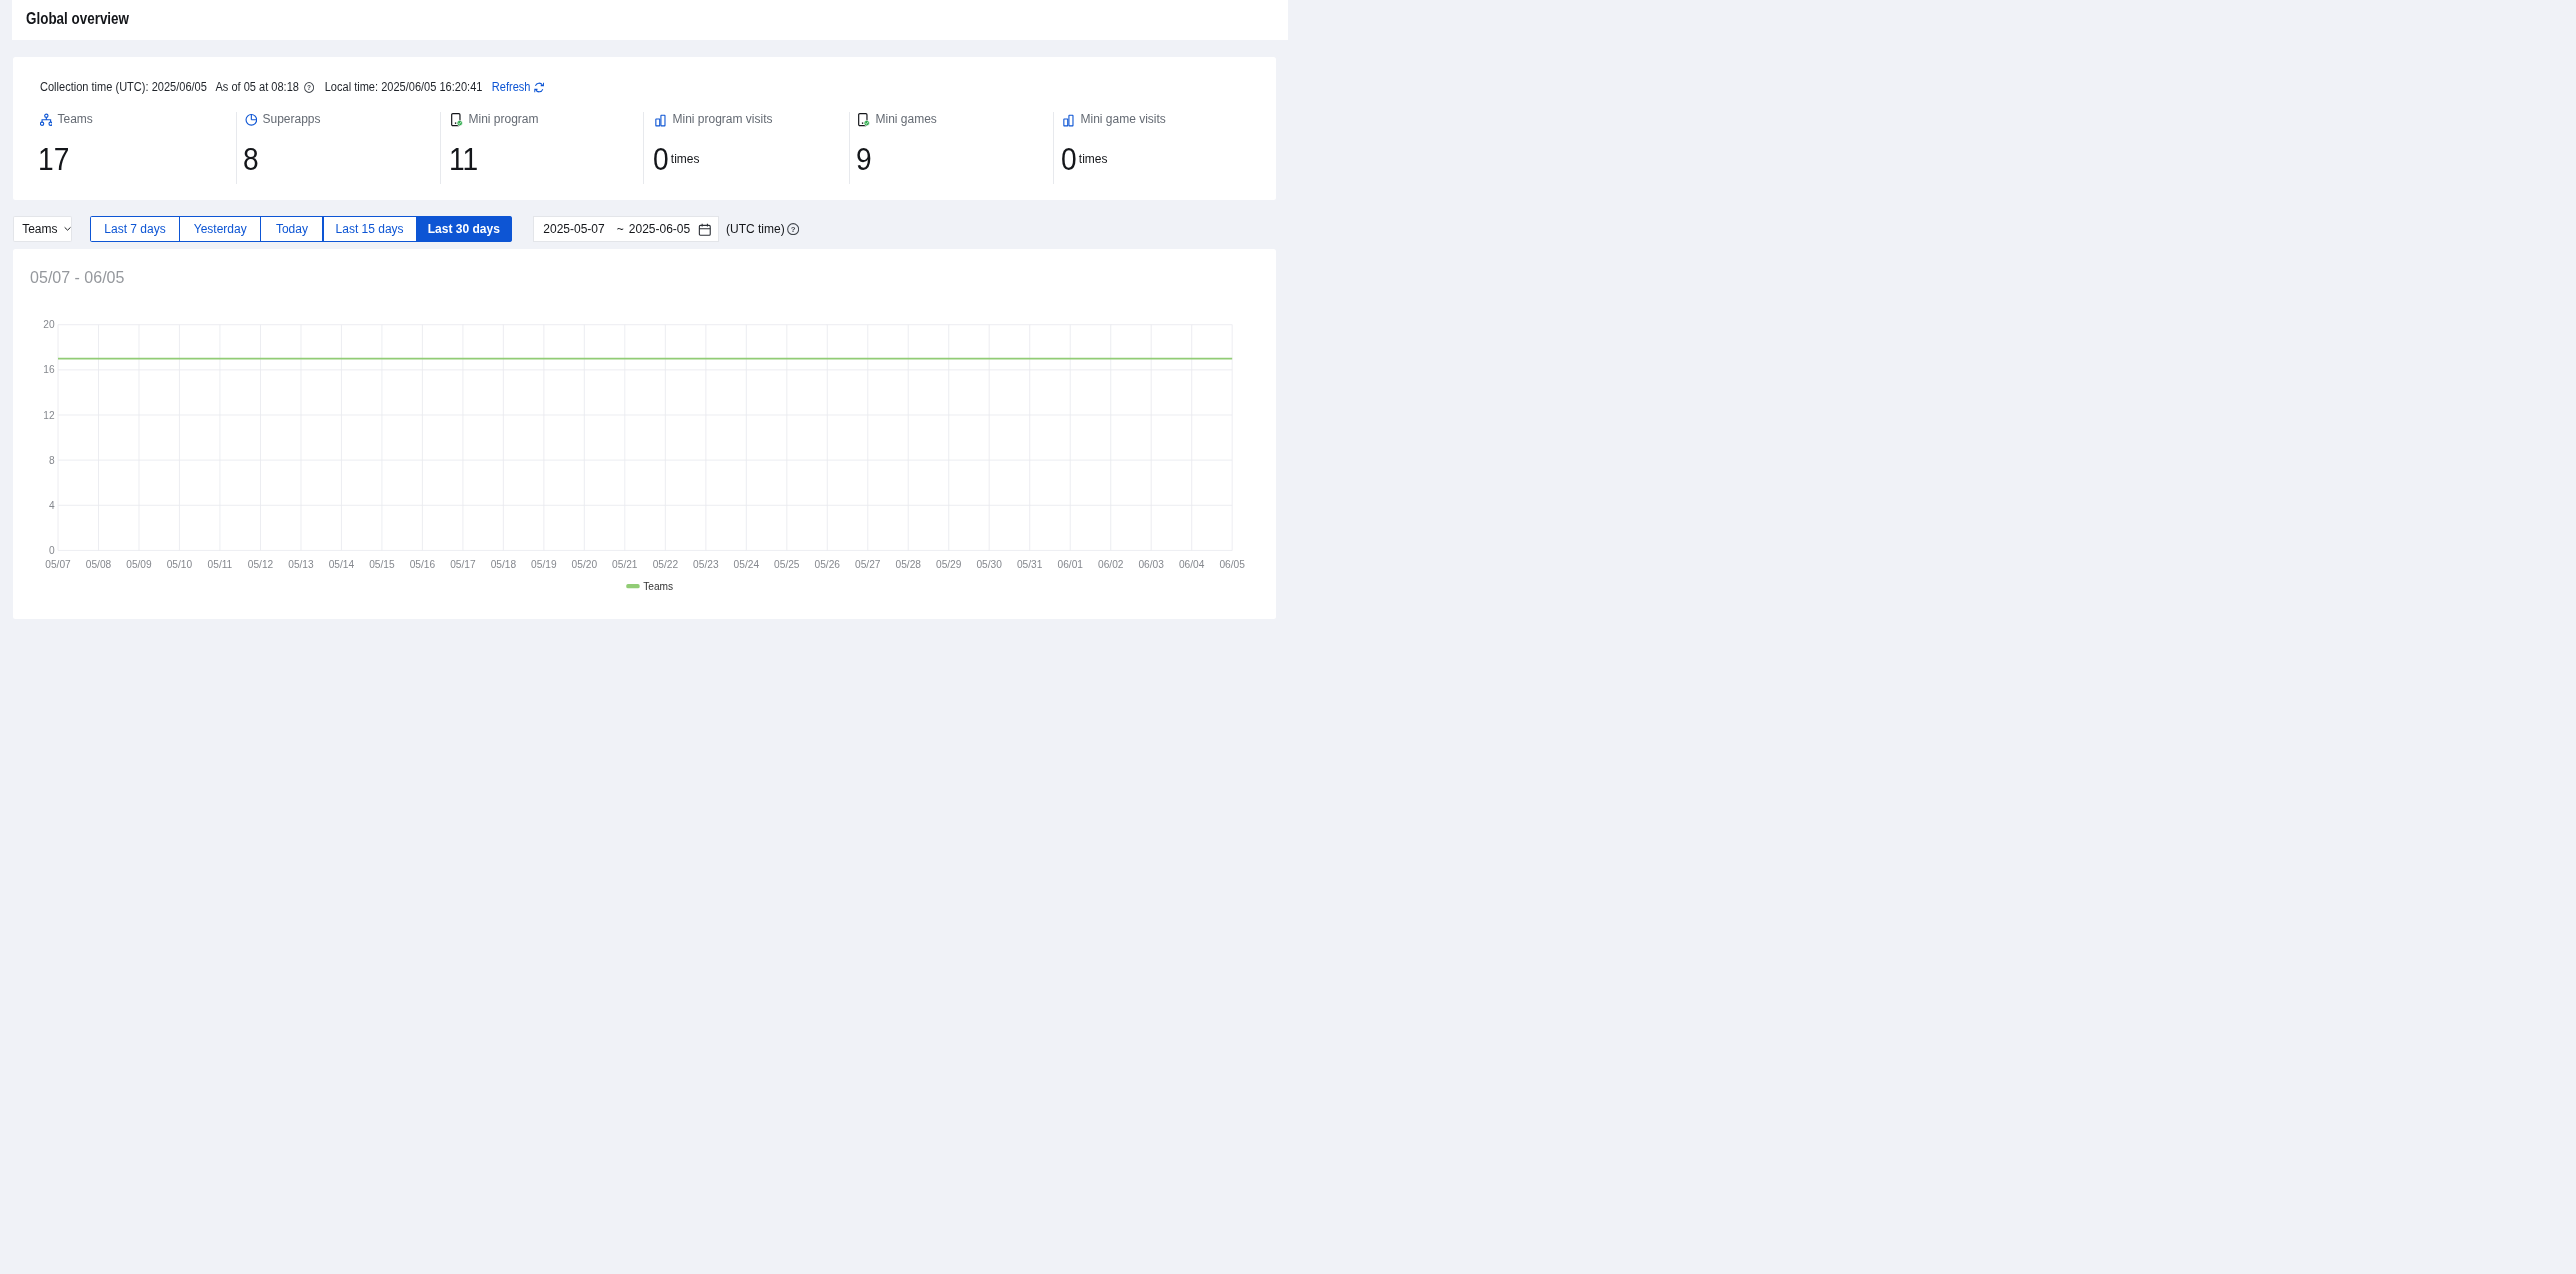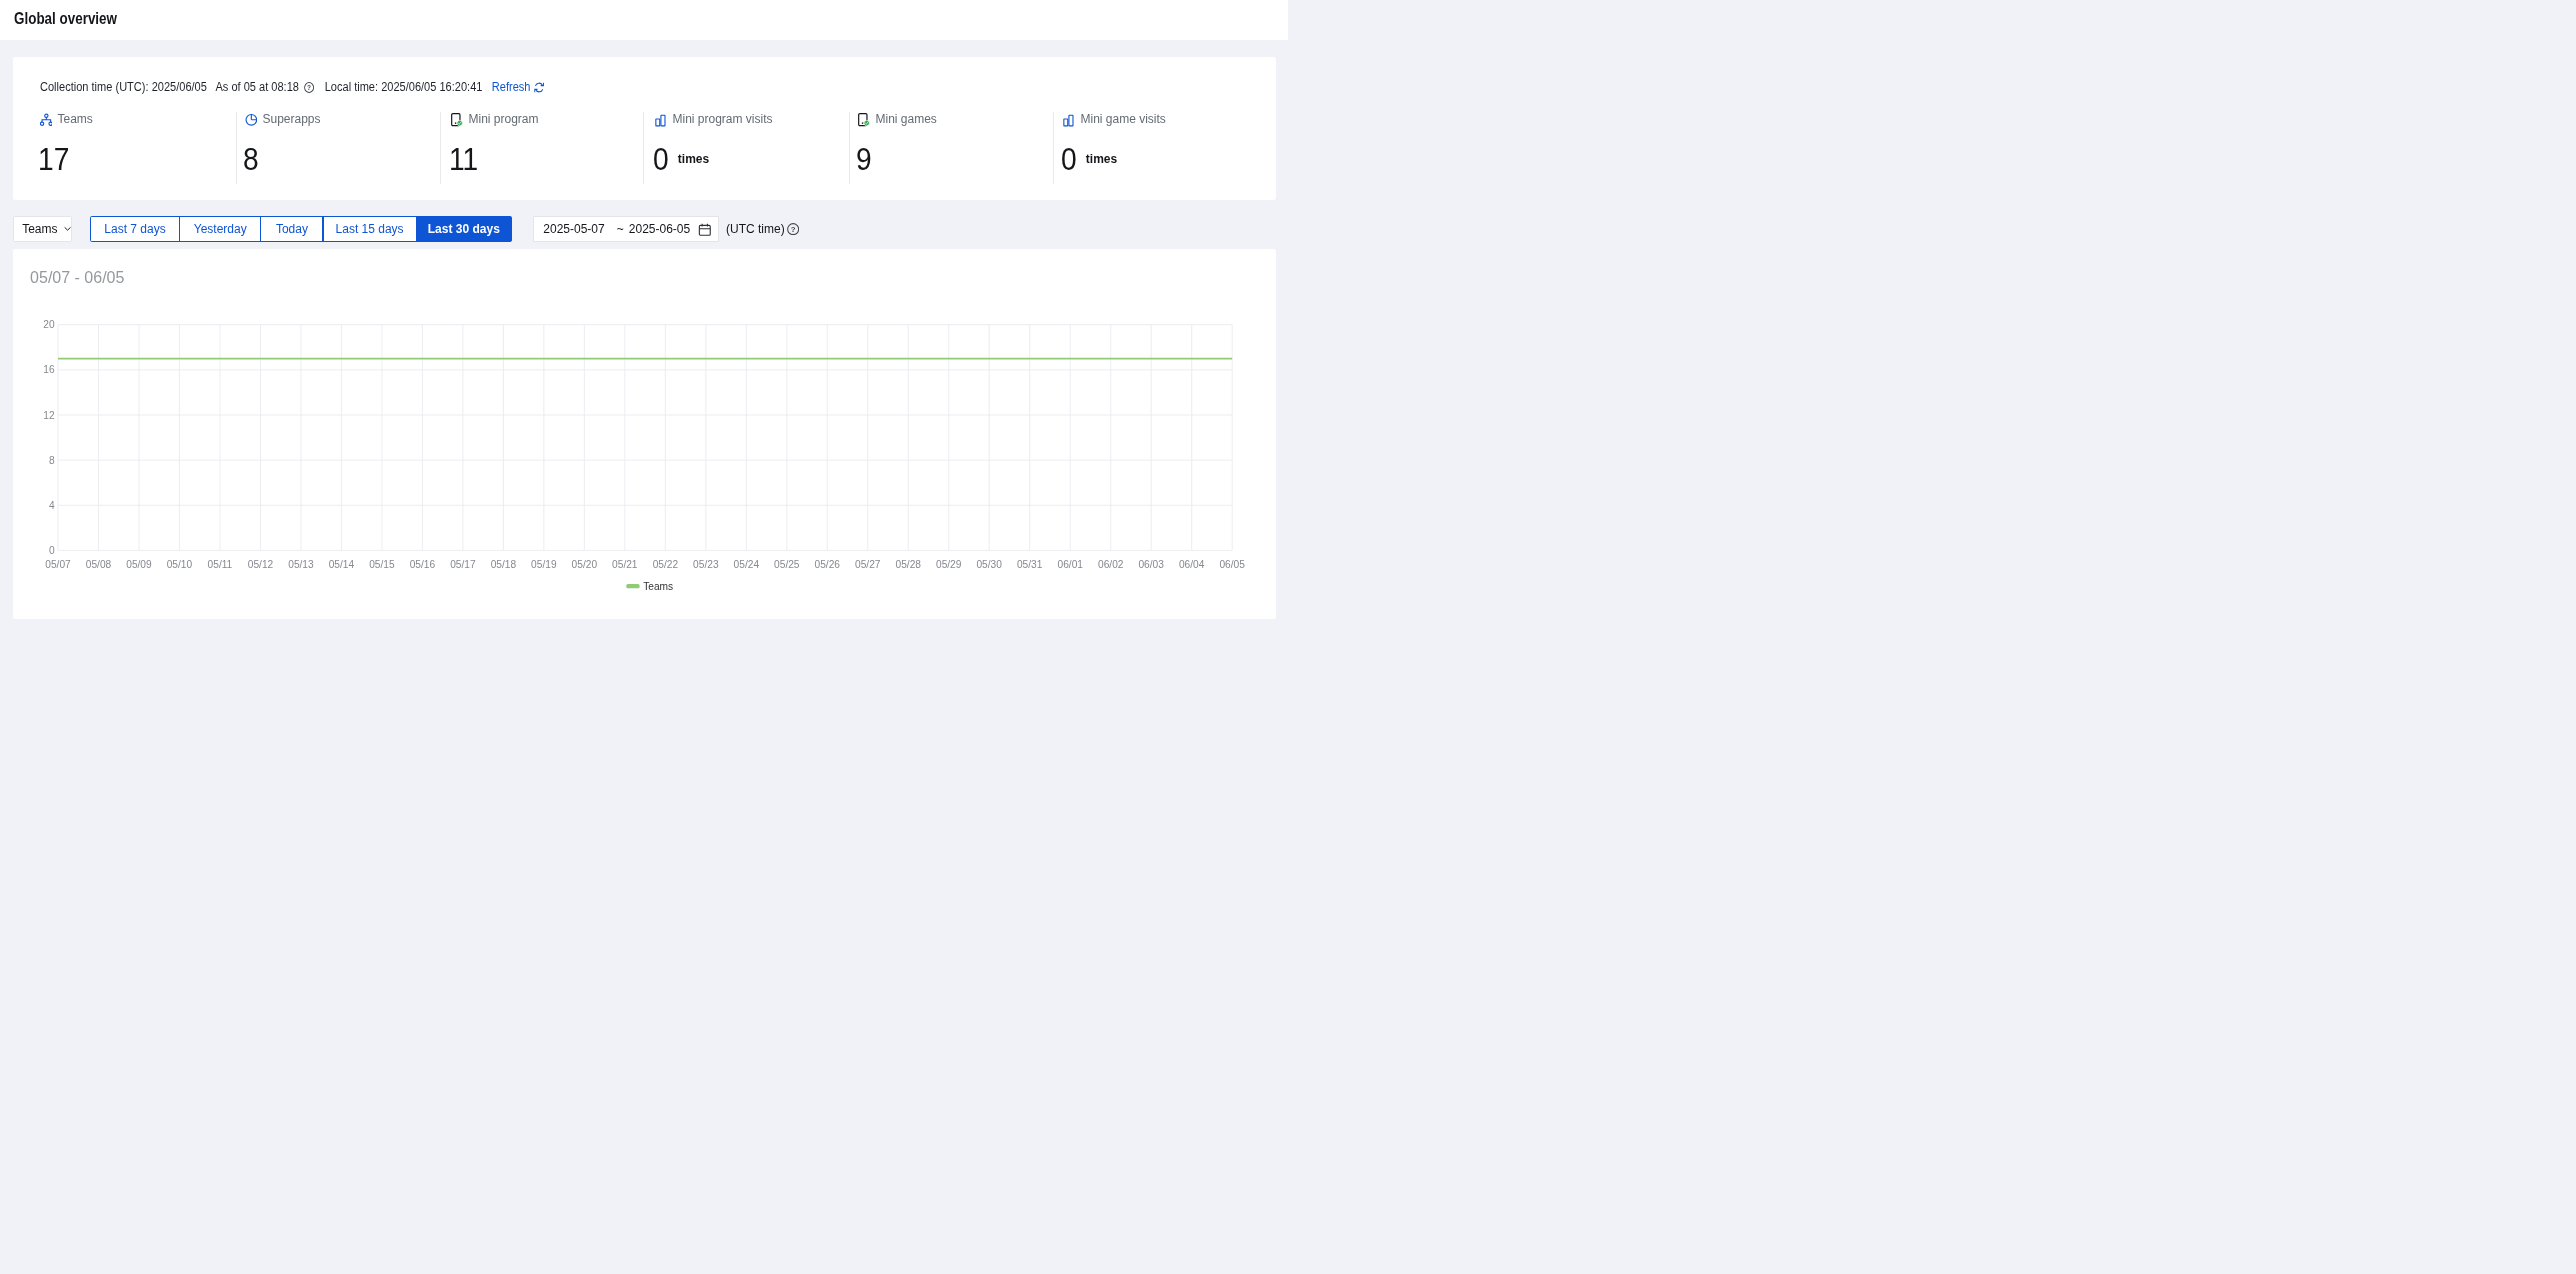--- a/index.html
+++ b/index.html
@@ -1,33 +1,33 @@
 <!DOCTYPE html>
 <html style="font-size:13.6px"><head>
 <meta charset="utf-8">
 <style>
 *{margin:0;padding:0;box-sizing:border-box}
 html,body{width:1288px;height:637px}
 body{background:#f0f2f7;font-family:"Liberation Sans",sans-serif;color:#1f2329;-webkit-font-smoothing:antialiased}
 .page{position:relative;width:1288px;height:637px;overflow:hidden}
-.header{position:absolute;left:0;top:0;width:1288px;height:40px;background:#fff}
+.header{position:absolute;left:12px;top:0;width:1288px;height:40px;background:#fff}
 .header h1{position:absolute;left:13.6px;top:10.2px;font-size:17px;line-height:18.7px;font-weight:700;color:#14161a;transform:scaleX(0.79);transform-origin:0 50%;white-space:nowrap}
 .card{position:absolute;background:#fff;border-radius:2.5px}
 .card1{left:12.7px;top:57px;width:1263px;height:143px}
 .card2{left:12.7px;top:249px;width:1263px;height:370px}
 
 .l1{position:absolute;top:23px;height:15.3px;line-height:15.3px;font-size:12px;color:#1f2329;white-space:nowrap}
 
 .col{position:absolute;top:0}
 .shead{position:absolute;top:56px;left:0;height:13.6px;display:flex;align-items:center}
 .shead svg{flex:0 0 auto}
 .shead .lb{margin-left:5.1px;font-size:12px;color:#646a73;line-height:13.6px;white-space:nowrap}
 .snum{position:absolute;left:-1.7px;top:82px;height:41px;display:flex;align-items:center;font-size:32px;line-height:41px;font-weight:500;color:#14161a}
 .snum .n{display:inline-block;transform:scaleX(0.88);transform-origin:0 100%}
-.snum .times{font-size:12px;font-weight:700;letter-spacing:0;margin-left:7px;color:#14161a}
+.snum .times{font-size:12px;font-weight:400;letter-spacing:0;margin-left:0;color:#14161a}
 .vdiv{position:absolute;top:55px;height:72px;width:0.8px;background:#e7e9ed}
 
 .selectbox{position:absolute;left:12.7px;top:216px;width:59px;height:25.5px;background:#fff;border:0.8px solid #e3e5e9;border-radius:1.7px;display:flex;align-items:center;padding-left:8.5px;font-size:12px;color:#14161a}
 .selectbox svg{margin-left:6px}
 .btns{position:absolute;left:90px;top:216px;height:25.5px;display:flex}
 .btn{height:25.5px;border:0.8px solid #0d55d4;background:#fff;color:#0d55d4;font-size:12px;display:flex;align-items:center;justify-content:center;margin-left:-0.8px;position:relative}
 .btn.first{margin-left:0;border-radius:1.7px 0 0 1.7px}
 .btn.sel{background:#0d55d4;color:#fff;font-weight:700;border-radius:0 1.7px 1.7px 0;z-index:2}
 .datebox{position:absolute;left:533px;top:216px;width:186px;height:25.5px;background:#fff;border:0.8px solid #e3e5e9;border-radius:0;display:flex;align-items:center;font-size:12px;color:#14161a}
 .datebox .d1{margin-left:9.3px}

